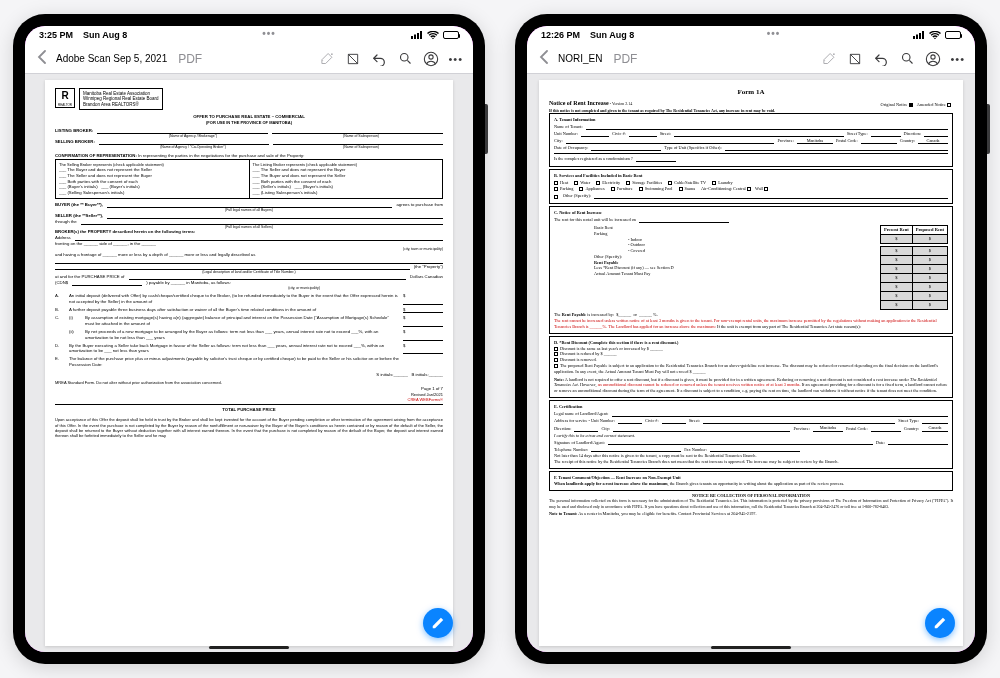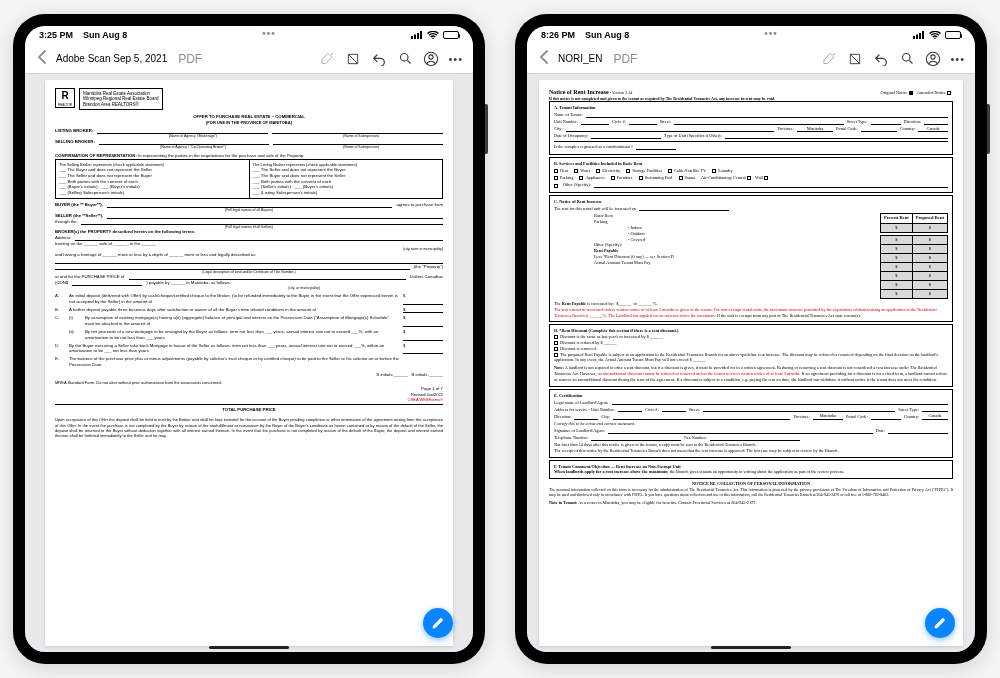--- a/index.html
+++ b/index.html
@@ -402,21 +402,21 @@
         </svg>
     </div>
     <div class="home-indicator"></div>
   </div>
 </div>
 
 <div class="ipad">
   <div class="screen">
     <div class="statusbar">
       <div class="sb-left">
-        <span>8:26 PM</span>
+        <span>12:26 PM</span>
         &nbsp;&nbsp;
         <span>Sun Aug 8</span>
       </div>
       <div class="sb-center"><span class="dots">•••</span></div>
       <div class="sb-right">
         <span class="signal-icon">
             <svg width="12" height="8" viewBox="0 0 12 8">
               <rect x="0" y="5" width="2" height="3" fill="#000"></rect>
               <rect x="3" y="3.5" width="2" height="4.5" fill="#000"></rect>
               <rect x="6" y="2" width="2" height="6" fill="#000"></rect>
@@ -466,20 +466,21 @@
             <circle cx="12" cy="12" r="10" stroke="#3a3a3c" stroke-width="1.6" fill="none"></circle>
             <circle cx="12" cy="9" r="3.2" stroke="#3a3a3c" stroke-width="1.6" fill="none"></circle>
             <path d="M5 20c1.5-3 5-4.5 7-4.5s5.5 1.5 7 4.5" stroke="#3a3a3c" stroke-width="1.6" fill="none"></path>
           </svg>
         </span>
       <span class="more-dots">•••</span>
     </div>
 
     <div class="content">
       <div class="page form1a">
+        <div class="title">Form 1A</div>
         <div class="notice-row">
           <div><span class="subtitle">Notice of Rent Increase</span> <span class="small">- Version 2.14</span></div>
           <div><span>Original Notice</span> <span class="checkbox" style="background:#000"></span>&nbsp;&nbsp;<span>Amended Notice</span> <span class="checkbox"></span></div>
         </div>
         <div class="bold uline small">If this notice is not completed and given to the tenant as required by The Residential Tenancies Act, any increase in rent may be void.</div>
 
         <div class="section">
           <div class="sec-head">A.  Tenant Information</div>
           <div class="field-row">
               <span class="lbl">Name of Tenant:</span>

